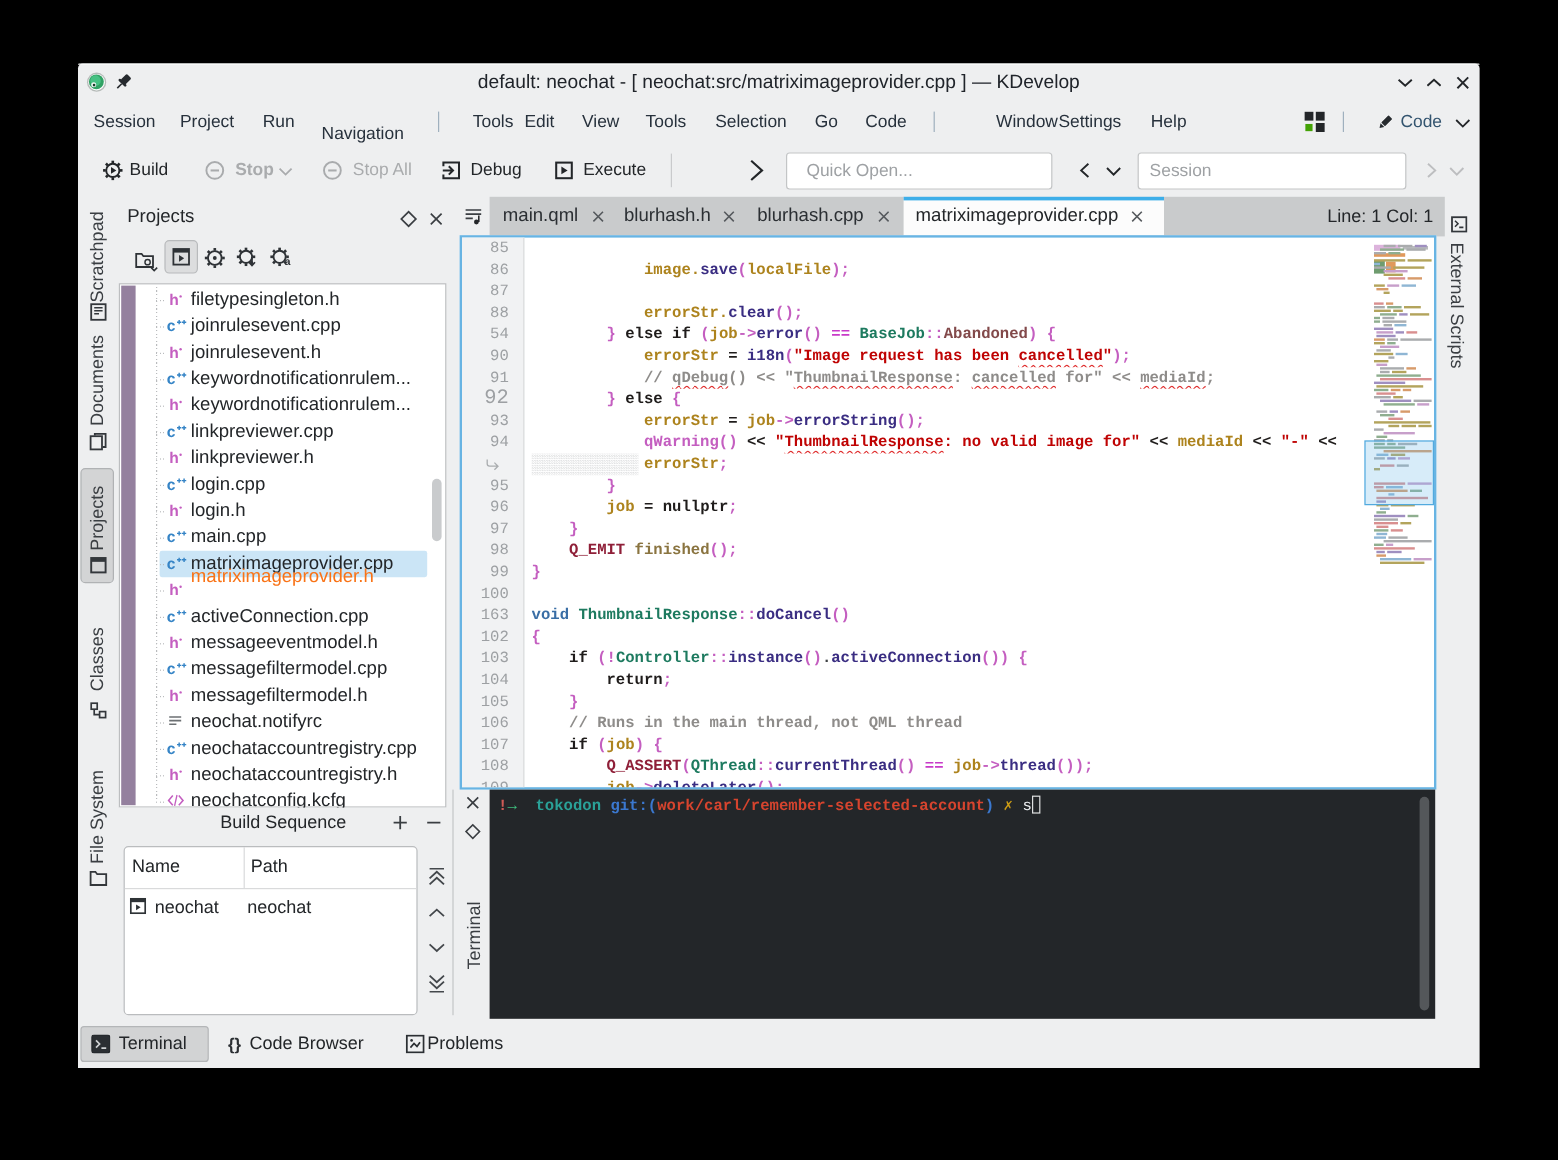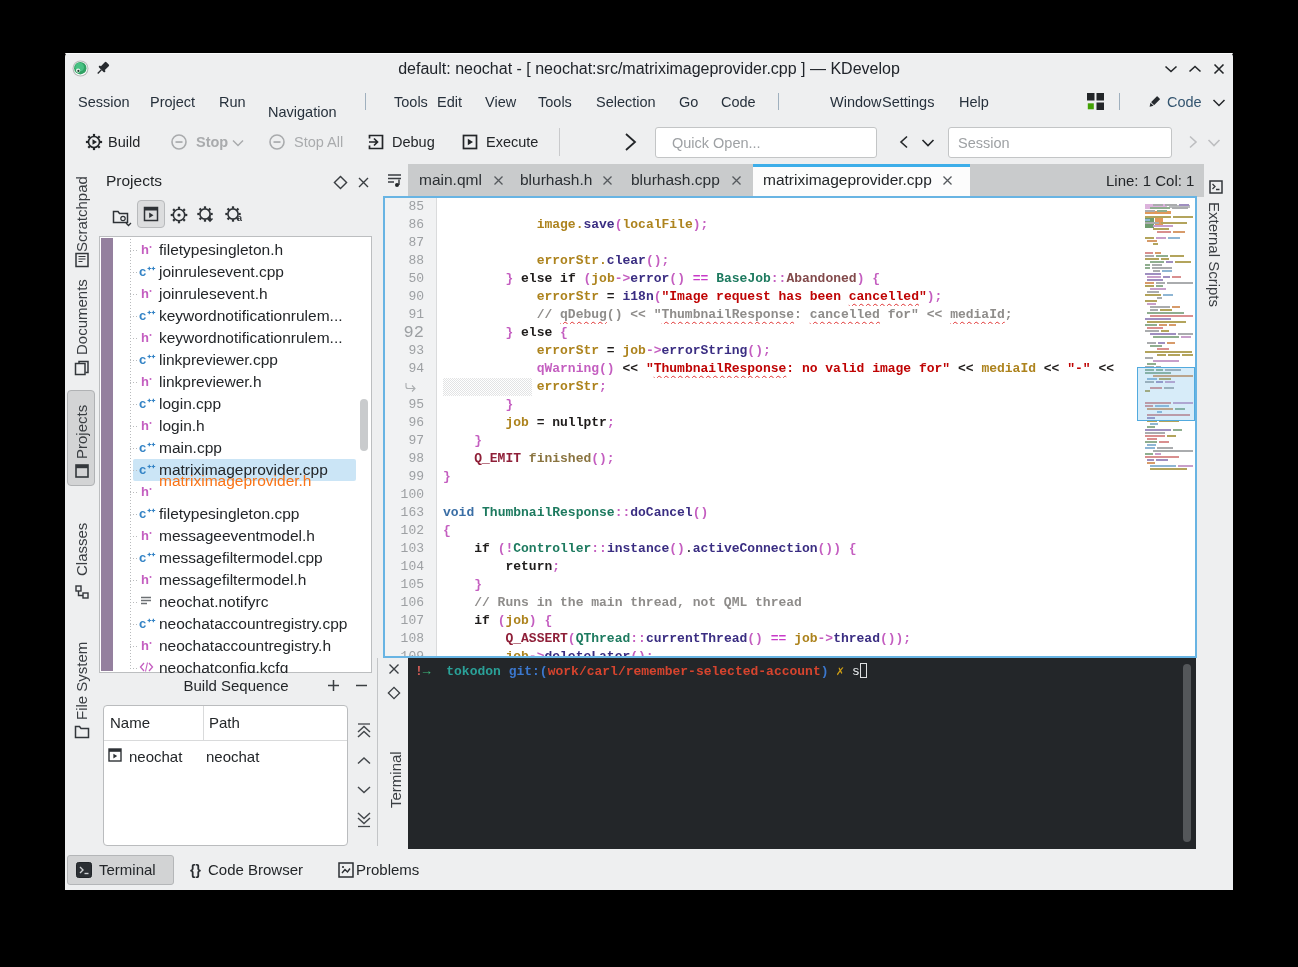--- a/index.html
+++ b/index.html
@@ -306,21 +306,21 @@
 <div class="abs" style="left:138px;top:484px;width:17px;height:15px;"><svg width="17" height="15" viewBox="0 0 17 15">
       <text x="3" y="12" font-size="13" font-weight="bold" fill="#c45ec0" font-family="Liberation Sans">h</text>
       <circle cx="12.5" cy="5" r="1" fill="#c45ec0"></circle>
     </svg></div>
 <div class="abs" style="left:159px;top:472px;font-size:15.5px;line-height:18px;color:#f97316;white-space:nowrap;">matriximageprovider.h</div>
 <div class="abs" style="left:130px;top:514px;width:8px;height:1px;background-image:repeating-linear-gradient(90deg,#b9bbbd 0 1px,transparent 1px 3px);"></div>
 <div class="abs" style="left:138px;top:506px;width:17px;height:15px;"><svg width="18" height="15" viewBox="0 0 18 15">
       <text x="1" y="12" font-size="13" font-weight="bold" fill="#3584c6" font-family="Liberation Sans">c</text>
       <path d="M9.5 4.5 h3.6 M11.3 2.7 v3.6 M13.6 4.5 h3.6 M15.4 2.7 v3.6" stroke="#3584c6" stroke-width="1.2"></path>
     </svg></div>
-<div class="abs" style="left:159px;top:505px;font-size:15.5px;line-height:18px;color:#232629;white-space:nowrap;">filetypesingleton.cpp</div>
+<div class="abs" style="left:159px;top:505px;font-size:15.5px;line-height:18px;color:#232629;white-space:nowrap;">activeConnection.cpp</div>
 <div class="abs" style="left:130px;top:536px;width:8px;height:1px;background-image:repeating-linear-gradient(90deg,#b9bbbd 0 1px,transparent 1px 3px);"></div>
 <div class="abs" style="left:138px;top:528px;width:17px;height:15px;"><svg width="17" height="15" viewBox="0 0 17 15">
       <text x="3" y="12" font-size="13" font-weight="bold" fill="#c45ec0" font-family="Liberation Sans">h</text>
       <circle cx="12.5" cy="5" r="1" fill="#c45ec0"></circle>
     </svg></div>
 <div class="abs" style="left:159px;top:527px;font-size:15.5px;line-height:18px;color:#232629;white-space:nowrap;">messageeventmodel.h</div>
 <div class="abs" style="left:130px;top:558px;width:8px;height:1px;background-image:repeating-linear-gradient(90deg,#b9bbbd 0 1px,transparent 1px 3px);"></div>
 <div class="abs" style="left:138px;top:550px;width:17px;height:15px;"><svg width="18" height="15" viewBox="0 0 18 15">
       <text x="1" y="12" font-size="13" font-weight="bold" fill="#3584c6" font-family="Liberation Sans">c</text>
       <path d="M9.5 4.5 h3.6 M11.3 2.7 v3.6 M13.6 4.5 h3.6 M15.4 2.7 v3.6" stroke="#3584c6" stroke-width="1.2"></path>
@@ -414,21 +414,21 @@
 <svg class="abs" style="left:941px;top:174px;" width="13" height="13" viewBox="0 0 13 13">
 <path d="M2.5 2.5 L10.5 10.5 M10.5 2.5 L2.5 10.5" stroke="#55595d" stroke-width="1.3"></path>
   </svg>
 <div class="abs" style="left:1106px;top:172px;width:100px;font-size:15px;color:#232629;">Line: 1 Col: 1</div>
 <div class="abs" style="left:383px;top:196px;width:814px;height:462px;background:#fff;border:2px solid #68b4e3;"></div>
 <div class="abs" style="left:385px;top:198px;width:52px;height:458px;background:#f1f2f3;border-right:1px solid #dadbdc;"></div>
 <div class="abs" style="left:385px;top:198px;width:39px;height:18px;text-align:right;font-size:13px;line-height:18px;color:#9da0a3;font-family:'Liberation Mono',monospace;">85</div>
 <div class="abs" style="left:385px;top:216px;width:39px;height:18px;text-align:right;font-size:13px;line-height:18px;color:#9da0a3;font-family:'Liberation Mono',monospace;">86</div>
 <div class="abs" style="left:385px;top:234px;width:39px;height:18px;text-align:right;font-size:13px;line-height:18px;color:#9da0a3;font-family:'Liberation Mono',monospace;">87</div>
 <div class="abs" style="left:385px;top:252px;width:39px;height:18px;text-align:right;font-size:13px;line-height:18px;color:#9da0a3;font-family:'Liberation Mono',monospace;">88</div>
-<div class="abs" style="left:385px;top:270px;width:39px;height:18px;text-align:right;font-size:13px;line-height:18px;color:#9da0a3;font-family:'Liberation Mono',monospace;">50</div>
+<div class="abs" style="left:385px;top:270px;width:39px;height:18px;text-align:right;font-size:13px;line-height:18px;color:#9da0a3;font-family:'Liberation Mono',monospace;">54</div>
 <div class="abs" style="left:385px;top:288px;width:39px;height:18px;text-align:right;font-size:13px;line-height:18px;color:#9da0a3;font-family:'Liberation Mono',monospace;">90</div>
 <div class="abs" style="left:385px;top:306px;width:39px;height:18px;text-align:right;font-size:13px;line-height:18px;color:#9da0a3;font-family:'Liberation Mono',monospace;">91</div>
 <div class="abs" style="left:385px;top:324px;width:39px;height:18px;text-align:right;font-size:17px;line-height:18px;color:#9da0a3;font-family:'Liberation Mono',monospace;">92</div>
 <div class="abs" style="left:385px;top:342px;width:39px;height:18px;text-align:right;font-size:13px;line-height:18px;color:#9da0a3;font-family:'Liberation Mono',monospace;">93</div>
 <div class="abs" style="left:385px;top:360px;width:39px;height:18px;text-align:right;font-size:13px;line-height:18px;color:#9da0a3;font-family:'Liberation Mono',monospace;">94</div>
 <svg class="abs" style="left:404px;top:382px;" width="13" height="10" viewBox="0 0 13 10">
 <path d="M2 1 v3.5 a2 2 0 0 0 2 2 h6.5 M8 3.5 L11 6.5 L8 9.5" fill="none" stroke="#aaadaf" stroke-width="1.1"></path>
   </svg>
 <div class="abs" style="left:385px;top:396px;width:39px;height:18px;text-align:right;font-size:13px;line-height:18px;color:#9da0a3;font-family:'Liberation Mono',monospace;">95</div>
 <div class="abs" style="left:385px;top:414px;width:39px;height:18px;text-align:right;font-size:13px;line-height:18px;color:#9da0a3;font-family:'Liberation Mono',monospace;">96</div>

